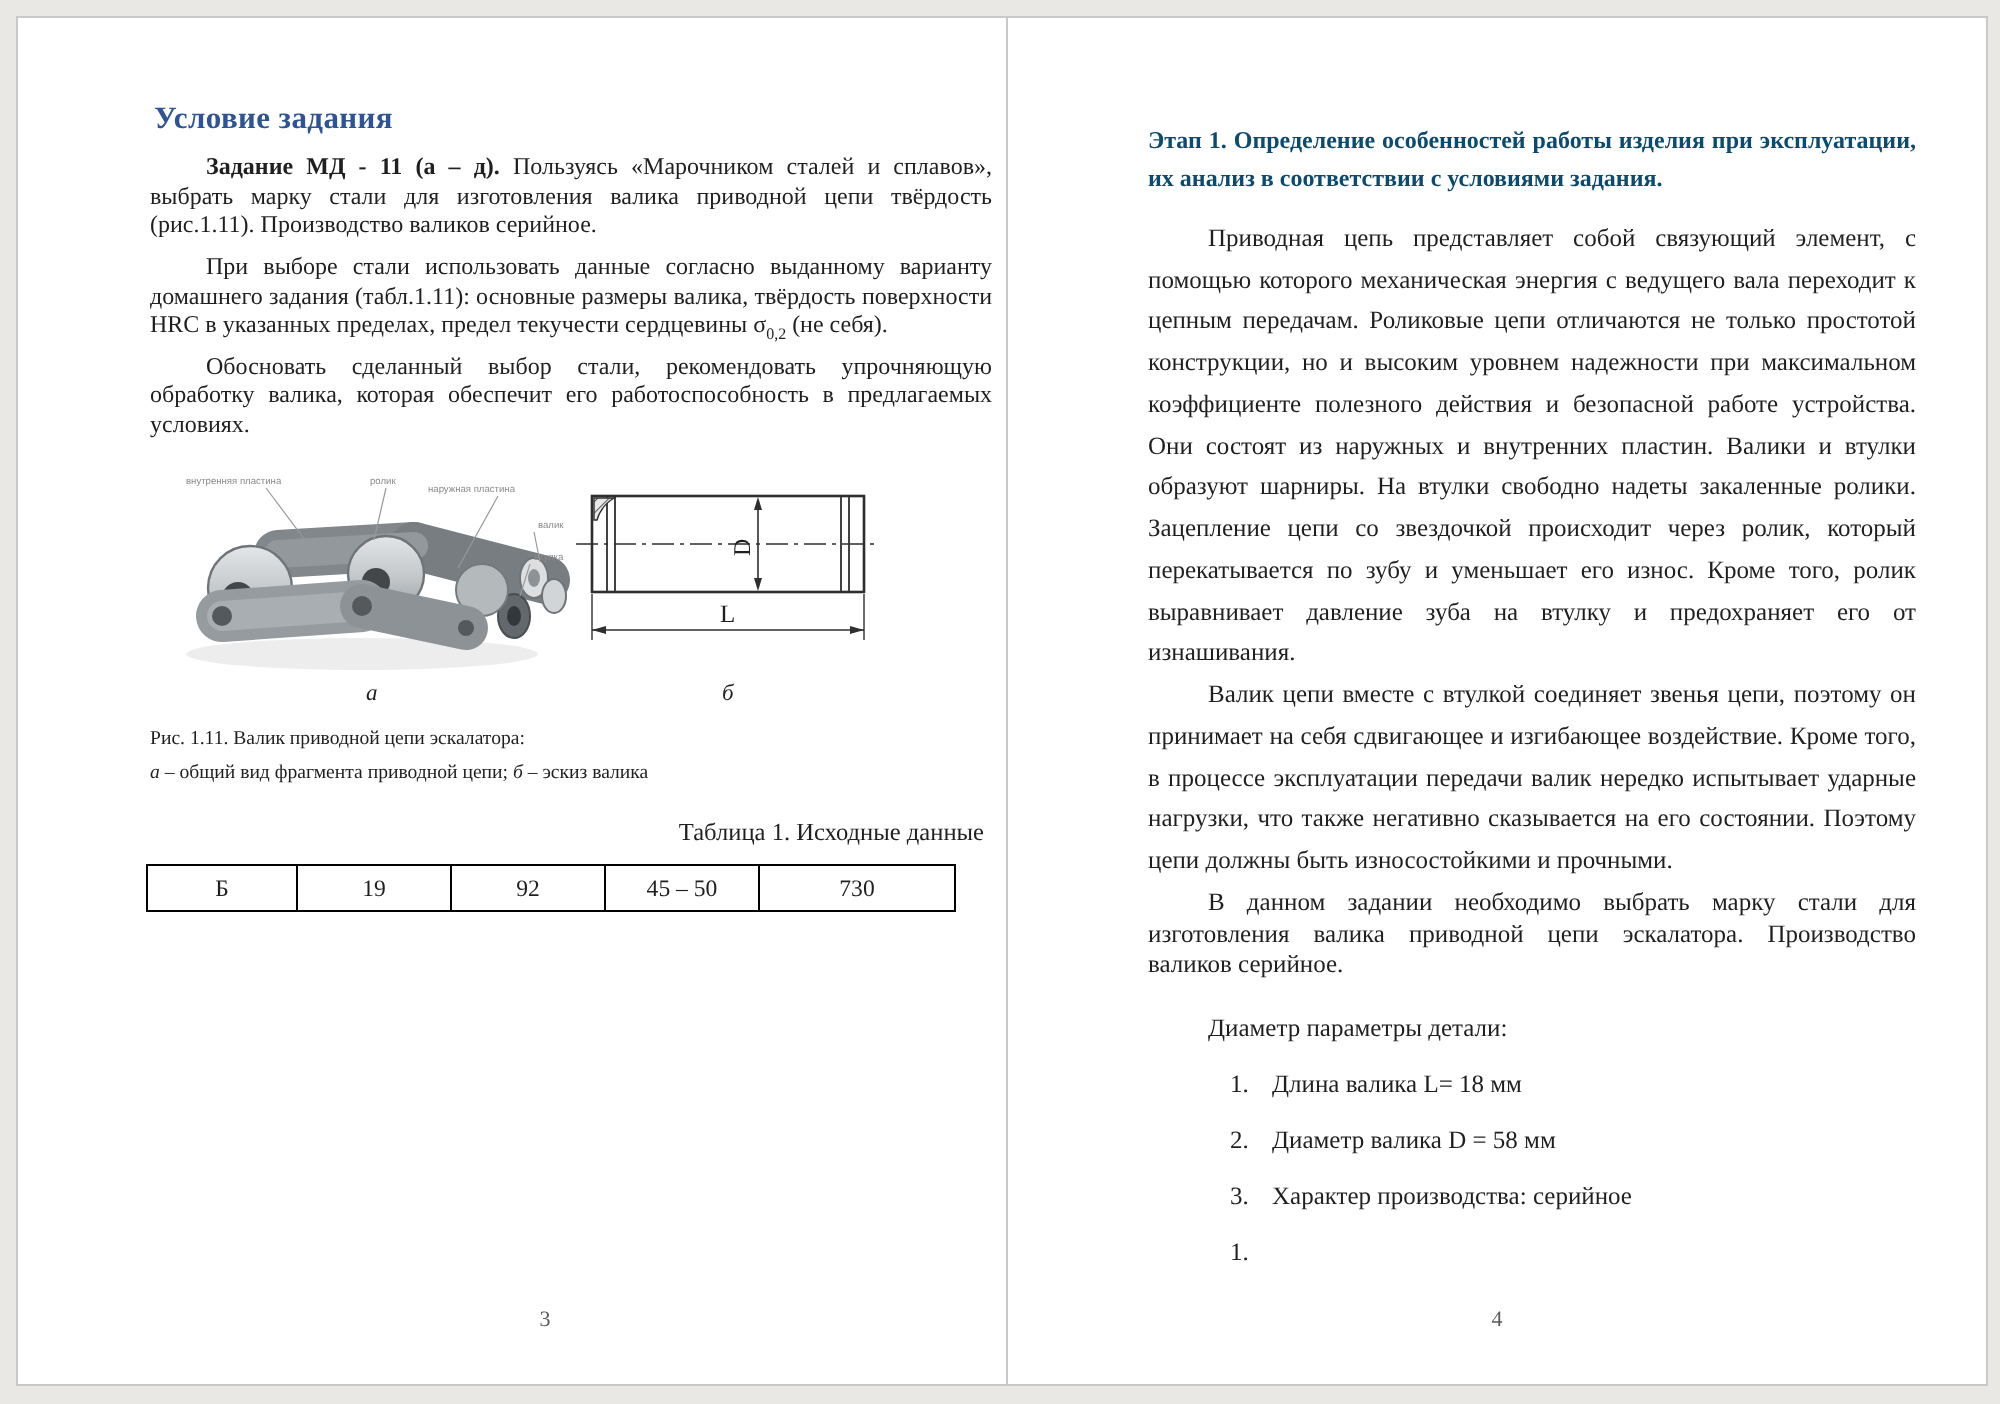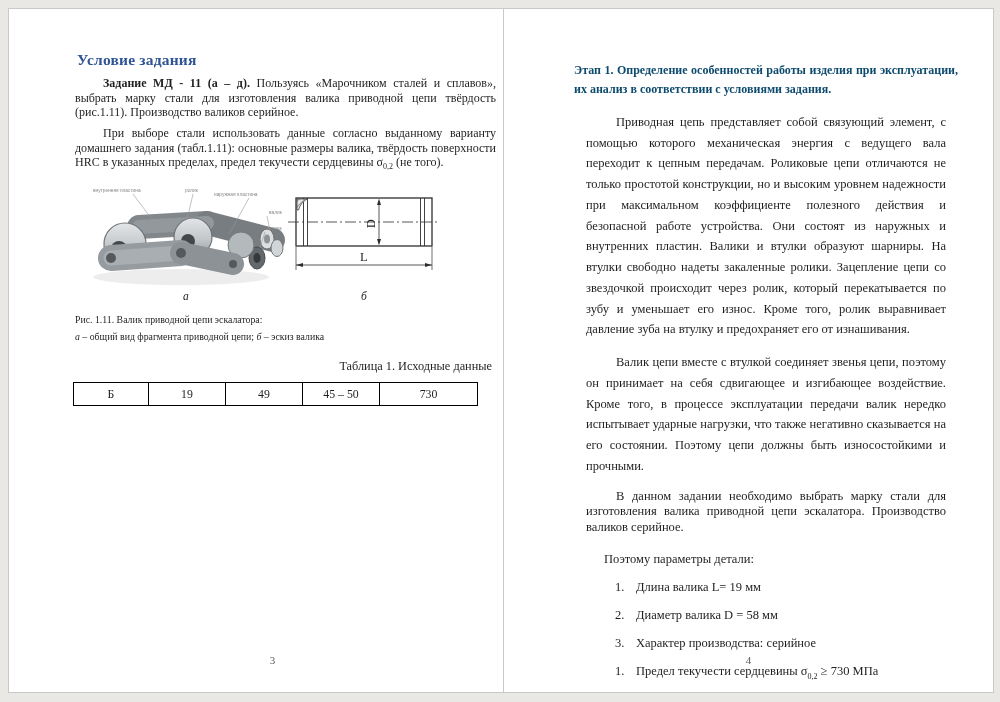--- a/index.html
+++ b/index.html
@@ -23,21 +23,21 @@
   .doc-h2{
     font-size:12px;font-weight:bold;color:#0c4a6e;
     line-height:1.62;text-align:justify;margin:0 0 9px 0;
   }
   .body-l{
     font-size:12px;line-height:1.22;text-align:justify;
     text-indent:28px;margin:0 0 6px 0;
   }
   .body-r{
     font-size:12.5px;line-height:1.66;text-align:justify;
-    text-indent:30px;margin:12px;
+    text-indent:30px;margin:0;
   }
   .body-r.tight{line-height:1.25;margin-top:3px;}
   sub{font-size:8px;line-height:0;}
 
   .figure-wrap{margin:12px 0 0 6px;}
   .figure-svg{display:block;}
   .fig-label{font-family:"Liberation Sans","DejaVu Sans",sans-serif;fill:#8a8a8a;}
   .cap{font-size:9.8px;text-indent:0;margin:4px 0 0 0;line-height:1.4;}
   .cap.first{margin-top:7px;}
 
@@ -63,22 +63,23 @@
   }
 </style>
 </head>
 <body>
 
 <div class="page page-left">
   <h1 class="doc-h1">Условие задания</h1>
 
   <p class="body-l"><b>Задание МД - 11 (а – д).</b><span> Пользуясь «Марочником сталей и сплавов», выбрать марку стали для изготовления валика приводной цепи твёрдость (рис.1.11). Производство валиков серийное.</span></p>
 
-  <p class="body-l"><span>При выборе стали использовать данные согласно выданному варианту домашнего задания (табл.1.11): основные размеры валика, твёрдость поверхности HRC в указанных пределах, предел текучести сердцевины σ</span><sub>0,2</sub><span> (не того).</span></p>
-
+  <p class="body-l"><span>При выборе стали использовать данные согласно выданному варианту домашнего задания (табл.1.11): основные размеры валика, твёрдость поверхности HRC в указанных пределах, предел текучести сердцевины σ</span><sub>0,2</sub><span> (не себя).</span></p>
+
+  <p class="body-l">Обосновать сделанный выбор стали, рекомендовать упрочняющую обработку валика, которая обеспечит его работоспособность в предлагаемых условиях.</p>
 
   <div class="figure-wrap">
     <svg class="figure-svg" width="372" height="124" viewBox="0 0 372 124">
       <defs>
         <linearGradient id="cyl" x1="0" y1="0" x2="0" y2="1">
           <stop offset="0" stop-color="#e3e5e7"></stop>
             <stop offset="0.55" stop-color="#c3c7ca"></stop>
             <stop offset="1" stop-color="#9ba0a4"></stop>
         </linearGradient>
         <pattern id="hatch" width="4" height="4" patternUnits="userSpaceOnUse" patternTransform="rotate(45)">
@@ -165,52 +166,51 @@
         <col style="width:75px">
         <col style="width:77px">
         <col style="width:77px">
         <col style="width:77px">
         <col style="width:98px">
       </colgroup>
     <tbody>
     <tr>
       <td>Б</td>
       <td>19</td>
-      <td>49</td>
+      <td>92</td>
       <td>45 – 50</td>
       <td>730</td>
     </tr>
   </tbody>
     </table>
 
   <div class="page-num">3</div>
 </div>
 
 <div class="page page-right">
   <h2 class="doc-h2">Этап 1. Определение особенностей работы изделия при эксплуатации, их анализ в соответствии с условиями задания.</h2>
 
   <p class="body-r">Приводная цепь представляет собой связующий элемент, с помощью которого механическая энергия с ведущего вала переходит к цепным передачам. Роликовые цепи отличаются не только простотой конструкции, но и высоким уровнем надежности при максимальном коэффициенте полезного действия и безопасной работе устройства. Они состоят из наружных и внутренних пластин. Валики и втулки образуют шарниры. На втулки свободно надеты закаленные ролики. Зацепление цепи со звездочкой происходит через ролик, который перекатывается по зубу и уменьшает его износ. Кроме того, ролик выравнивает давление зуба на втулку и предохраняет его от изнашивания.</p>
   <p class="body-r">Валик цепи вместе с втулкой соединяет звенья цепи, поэтому он принимает на себя сдвигающее и изгибающее воздействие. Кроме того, в процессе эксплуатации передачи валик нередко испытывает ударные нагрузки, что также негативно сказывается на его состоянии. Поэтому цепи должны быть износостойкими и прочными.</p>
   <p class="body-r tight">В данном задании необходимо выбрать марку стали для изготовления валика приводной цепи эскалатора. Производство валиков серийное.</p>
 
-  <p class="section-label">Поэтому параметры детали:</p>
+  <p class="section-label">Диаметр параметры детали:</p>
 
   <div class="list-item">
       <span class="num">1.</span>
-      <span>Длина валика L= 19 мм</span>
+      <span>Длина валика L= 18 мм</span>
     </div>
   <div class="list-item">
       <span class="num">2.</span>
       <span>Диаметр валика D = 58 мм</span>
     </div>
   <div class="list-item">
       <span class="num">3.</span>
       <span>Характер производства: серийное</span>
     </div>
 
 
   <div class="list-item">
       <span class="num">1.</span>
-      <span><span>Предел текучести сердцевины σ</span><sub>0,2</sub><span> ≥ 730 МПа</span></span>
     </div>
 
   <div class="page-num">4</div>
 </div>
 
 </body></html>

